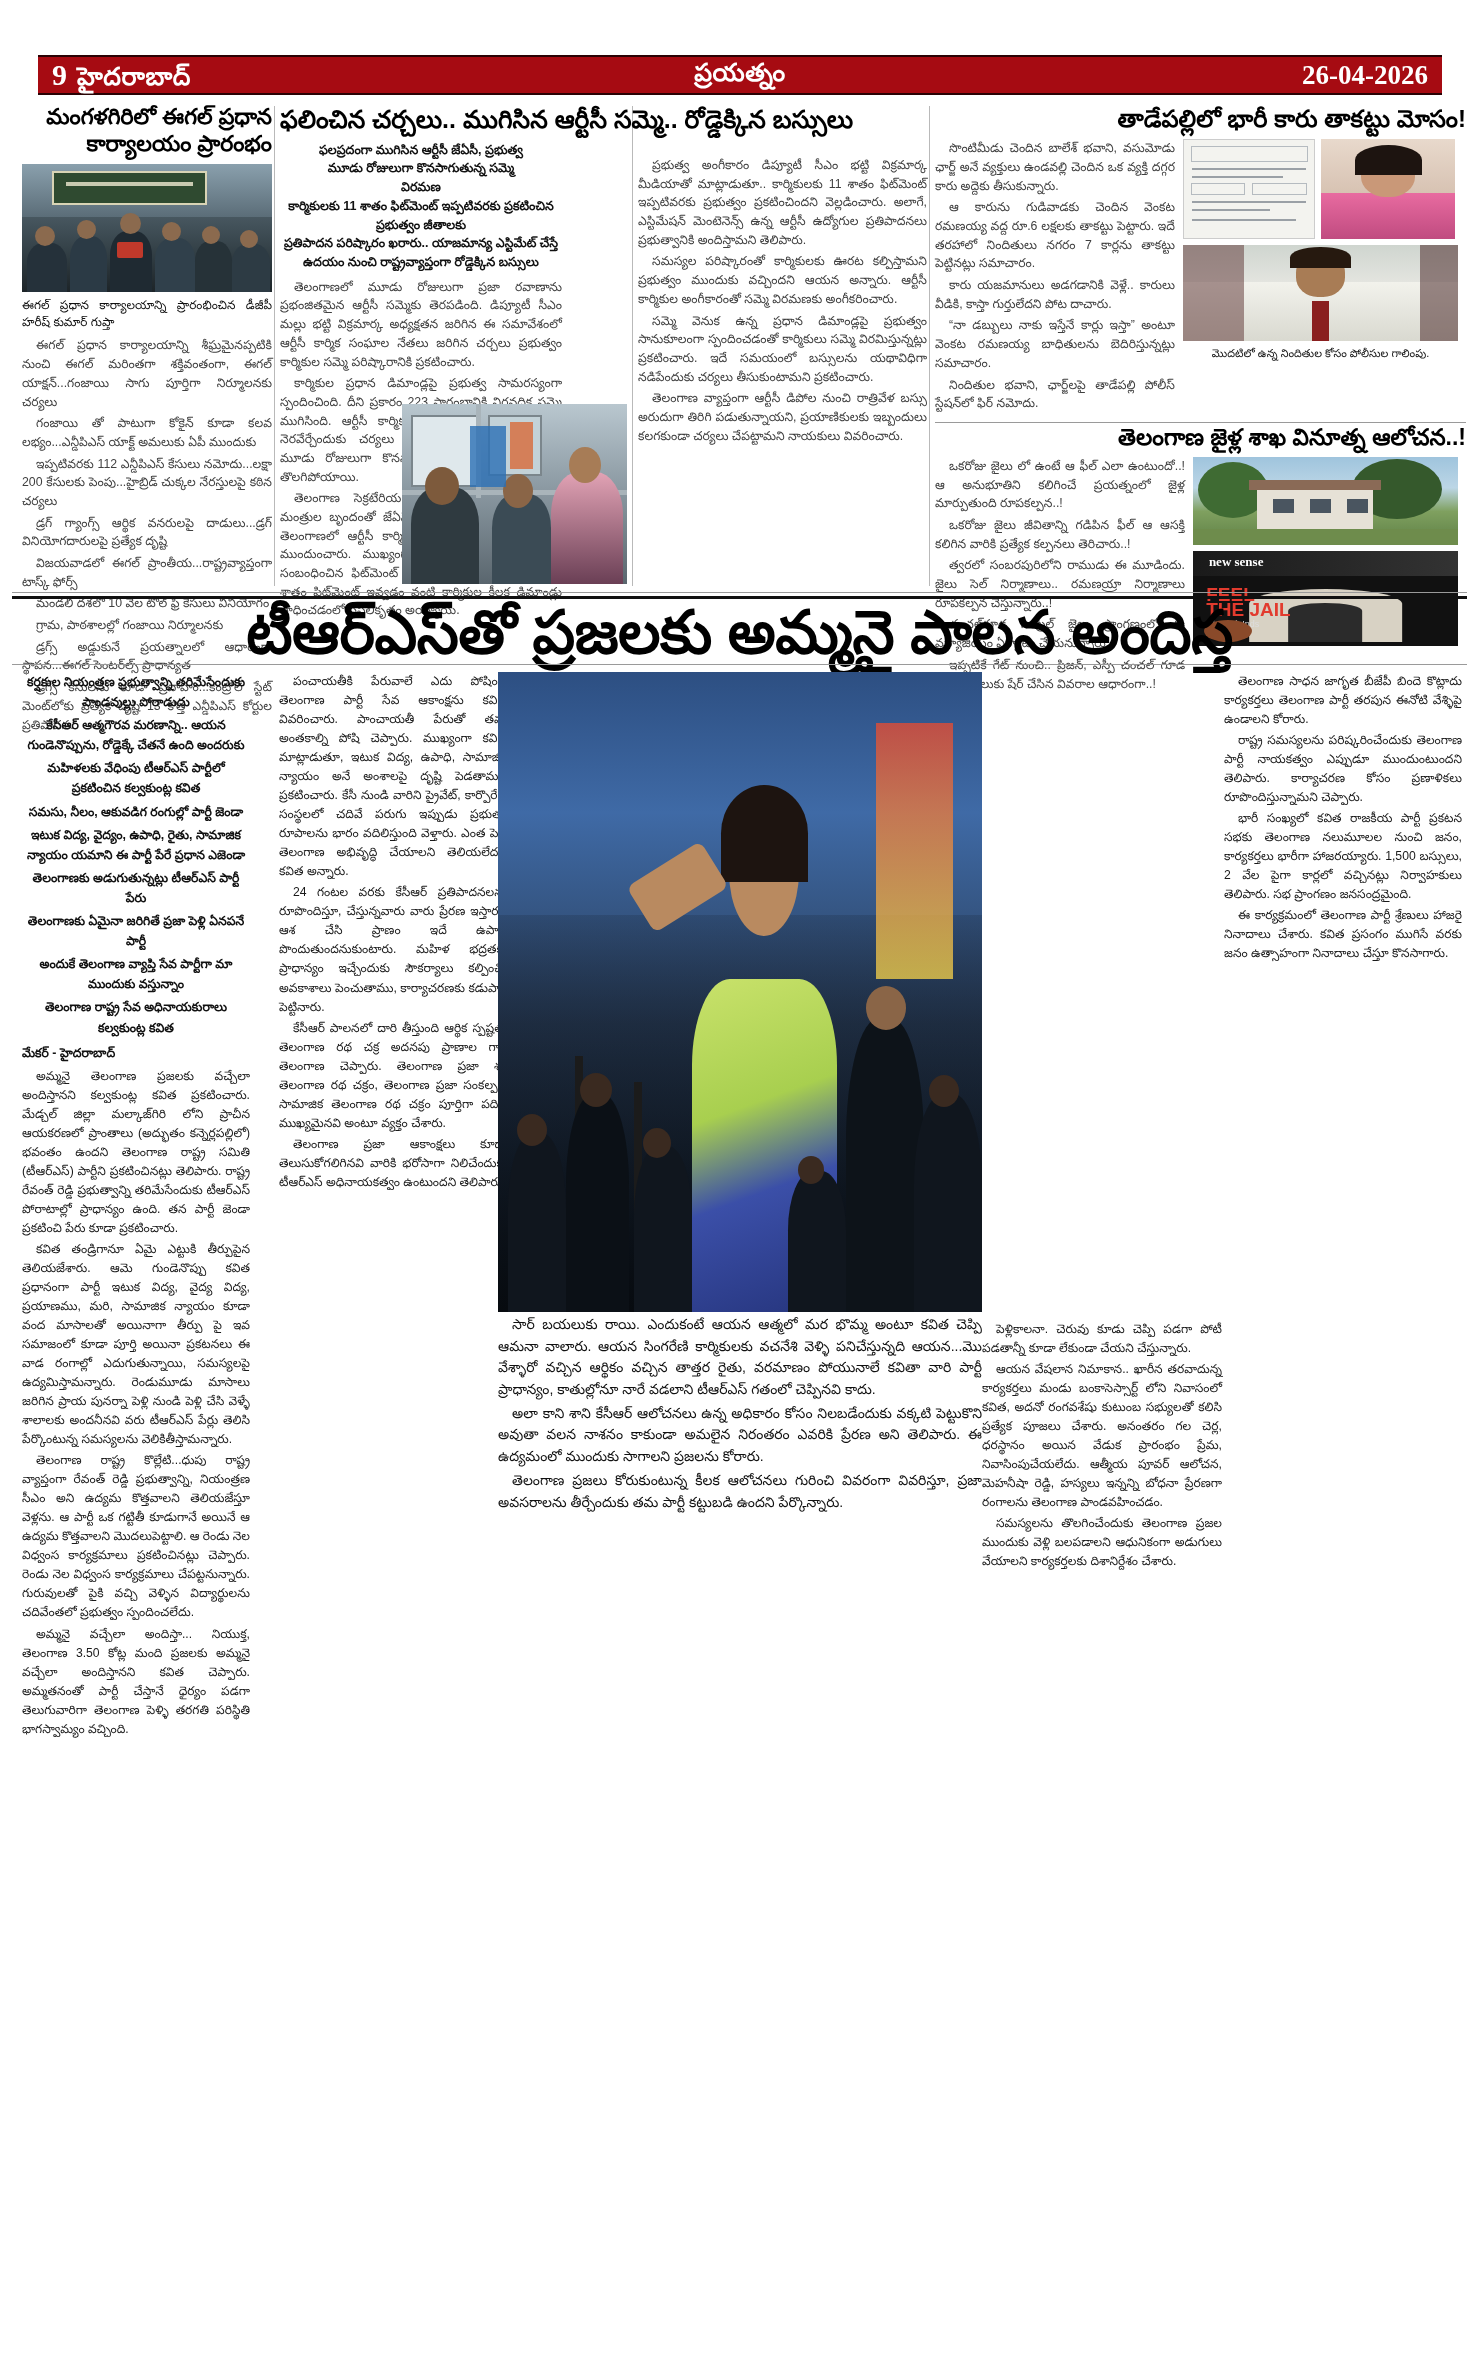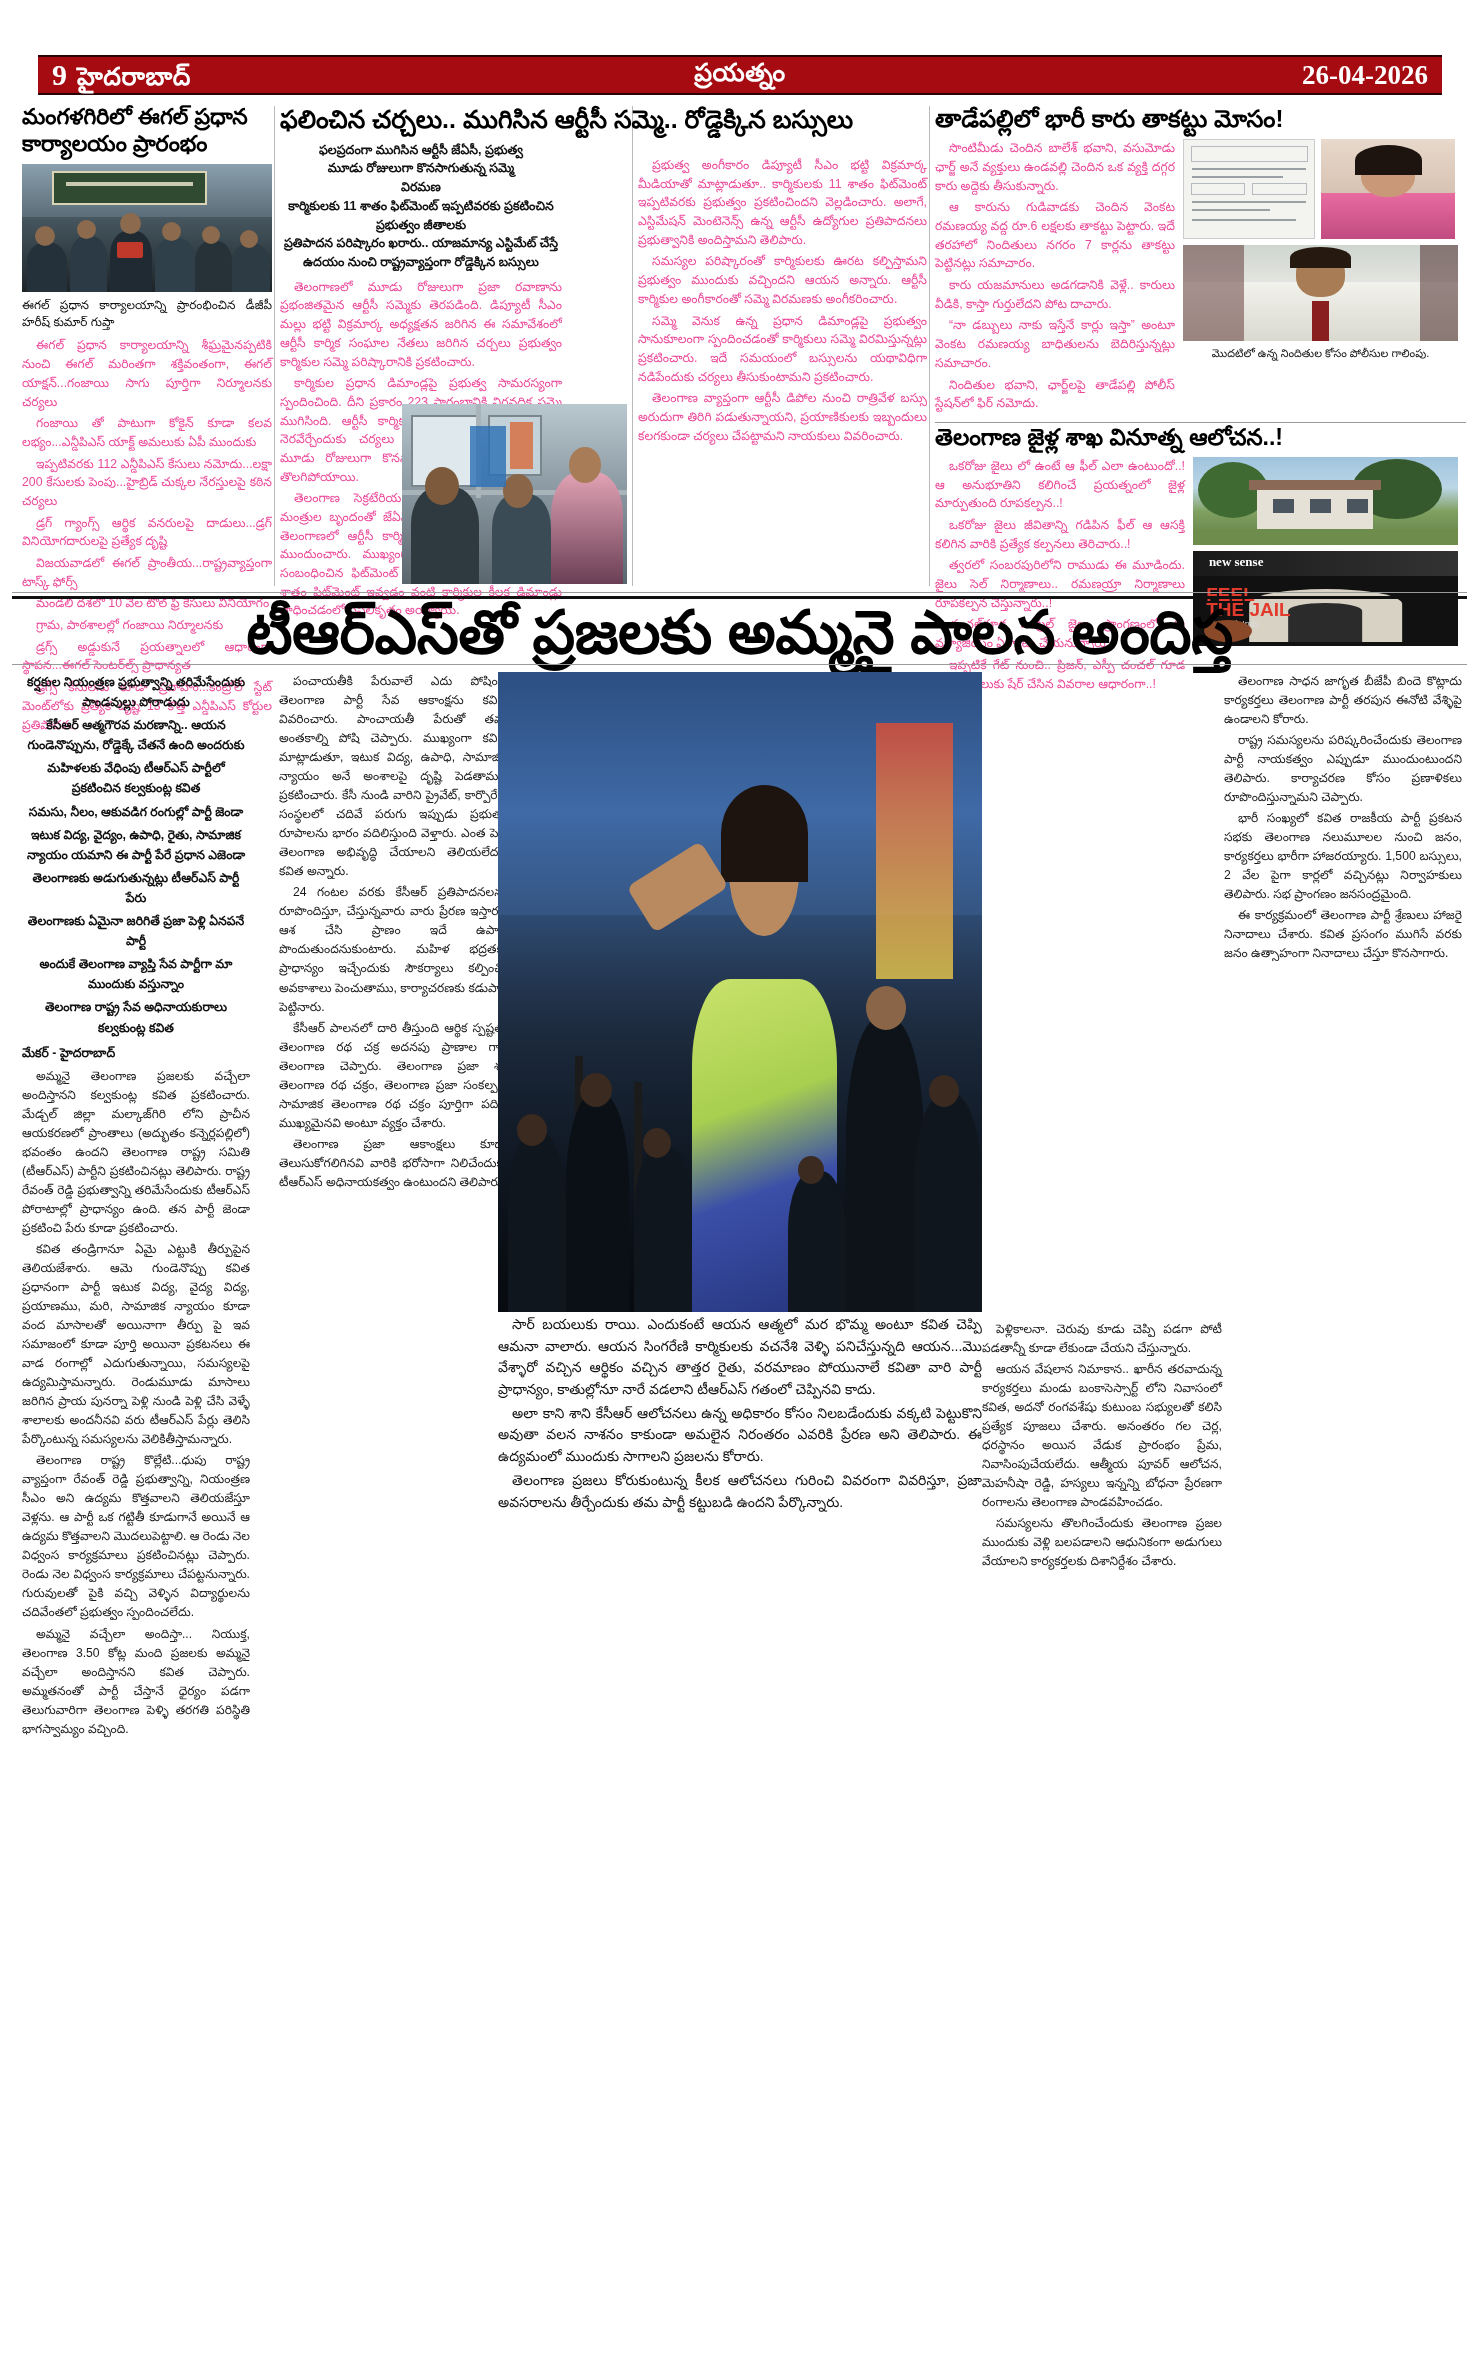--- a/index.html
+++ b/index.html
@@ -37,32 +37,32 @@
   .c1 { left:10px;   width:250px; }
   .c2 { left:268px;  width:350px; }
   .c3 { left:626px;  width:289px; }
   .c4 { left:923px;  width:531px; }
 
   .vrule { position:absolute; top:2px; width:1px; background:#b9b9b9; height:480px; }
 
   h2.hl {
     margin:0 0 6px 0;
     font-size:22px; line-height:1.22; font-weight:bold;
-    text-align:left; color:#000; letter-spacing:0;
+    text-align:right; color:#000; letter-spacing:0;
   }
   h2.hl.big { font-size:25px; }
   h2.hl.wide { font-size:24px; }
 
   .subhl {
     font-size:12.5px; line-height:1.5; font-weight:bold; text-align:center;
     margin:4px 0 6px 0; color:#111;
   }
 
   .body-text {
-    font-size:12.3px; line-height:1.52; text-align:justify; color:#ec4899;
+    font-size:12.3px; line-height:1.52; text-align:justify; color:#404040;
     hyphens:auto;
   }
   .body-text p { margin:0 0 3px 0; text-indent:14px; }
 
   .caption { font-size:12px; line-height:1.45; text-align:justify; margin-top:5px; }
 
   
   .photo { width:100%; background:#cfcfcf; position:relative; overflow:hidden; border:0; }
   .ph-inner { position:absolute; inset:0; }
 

